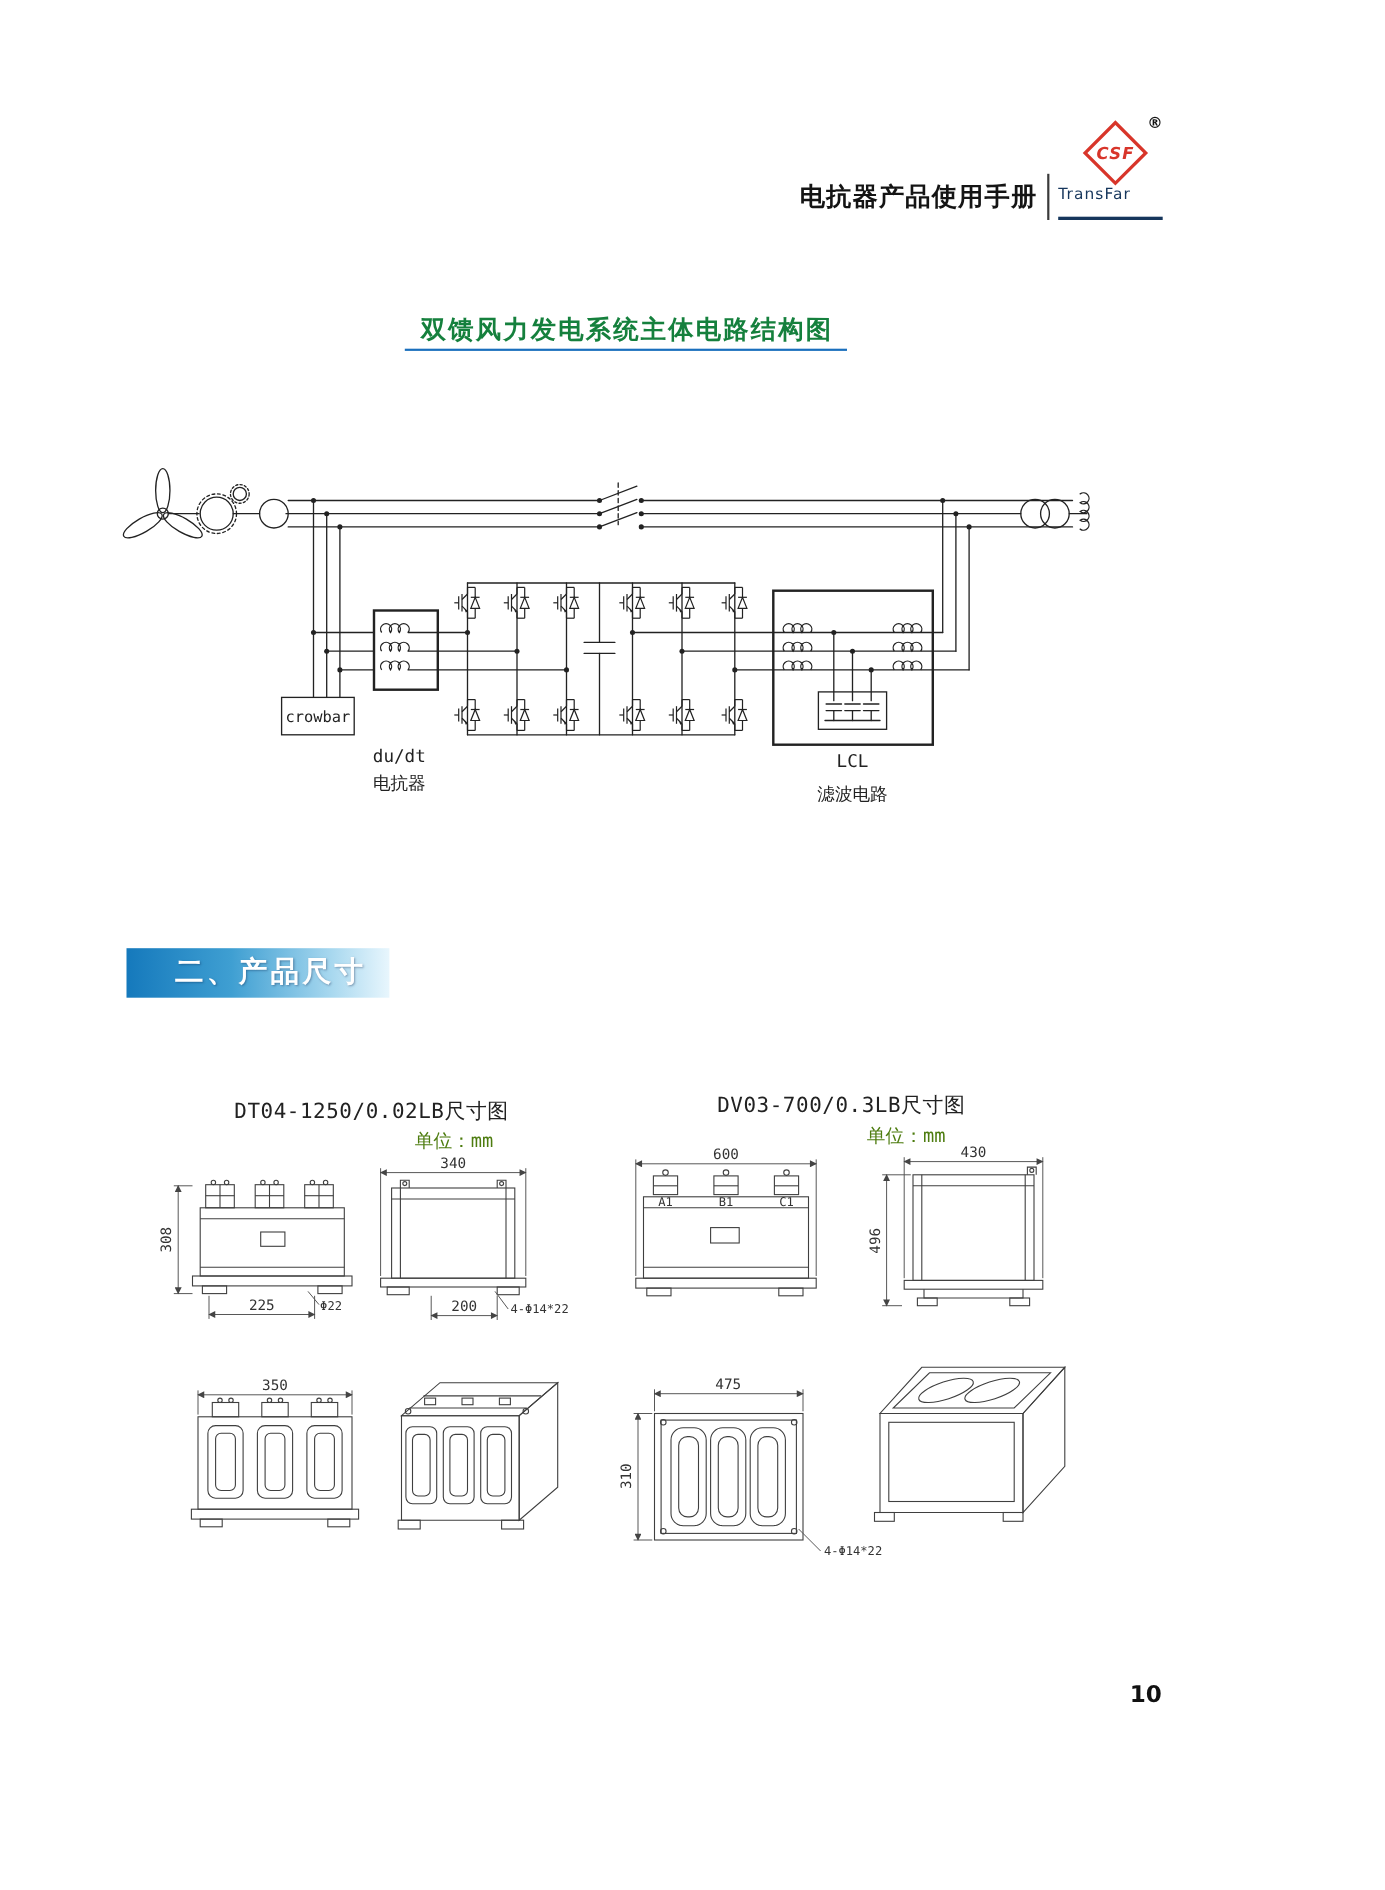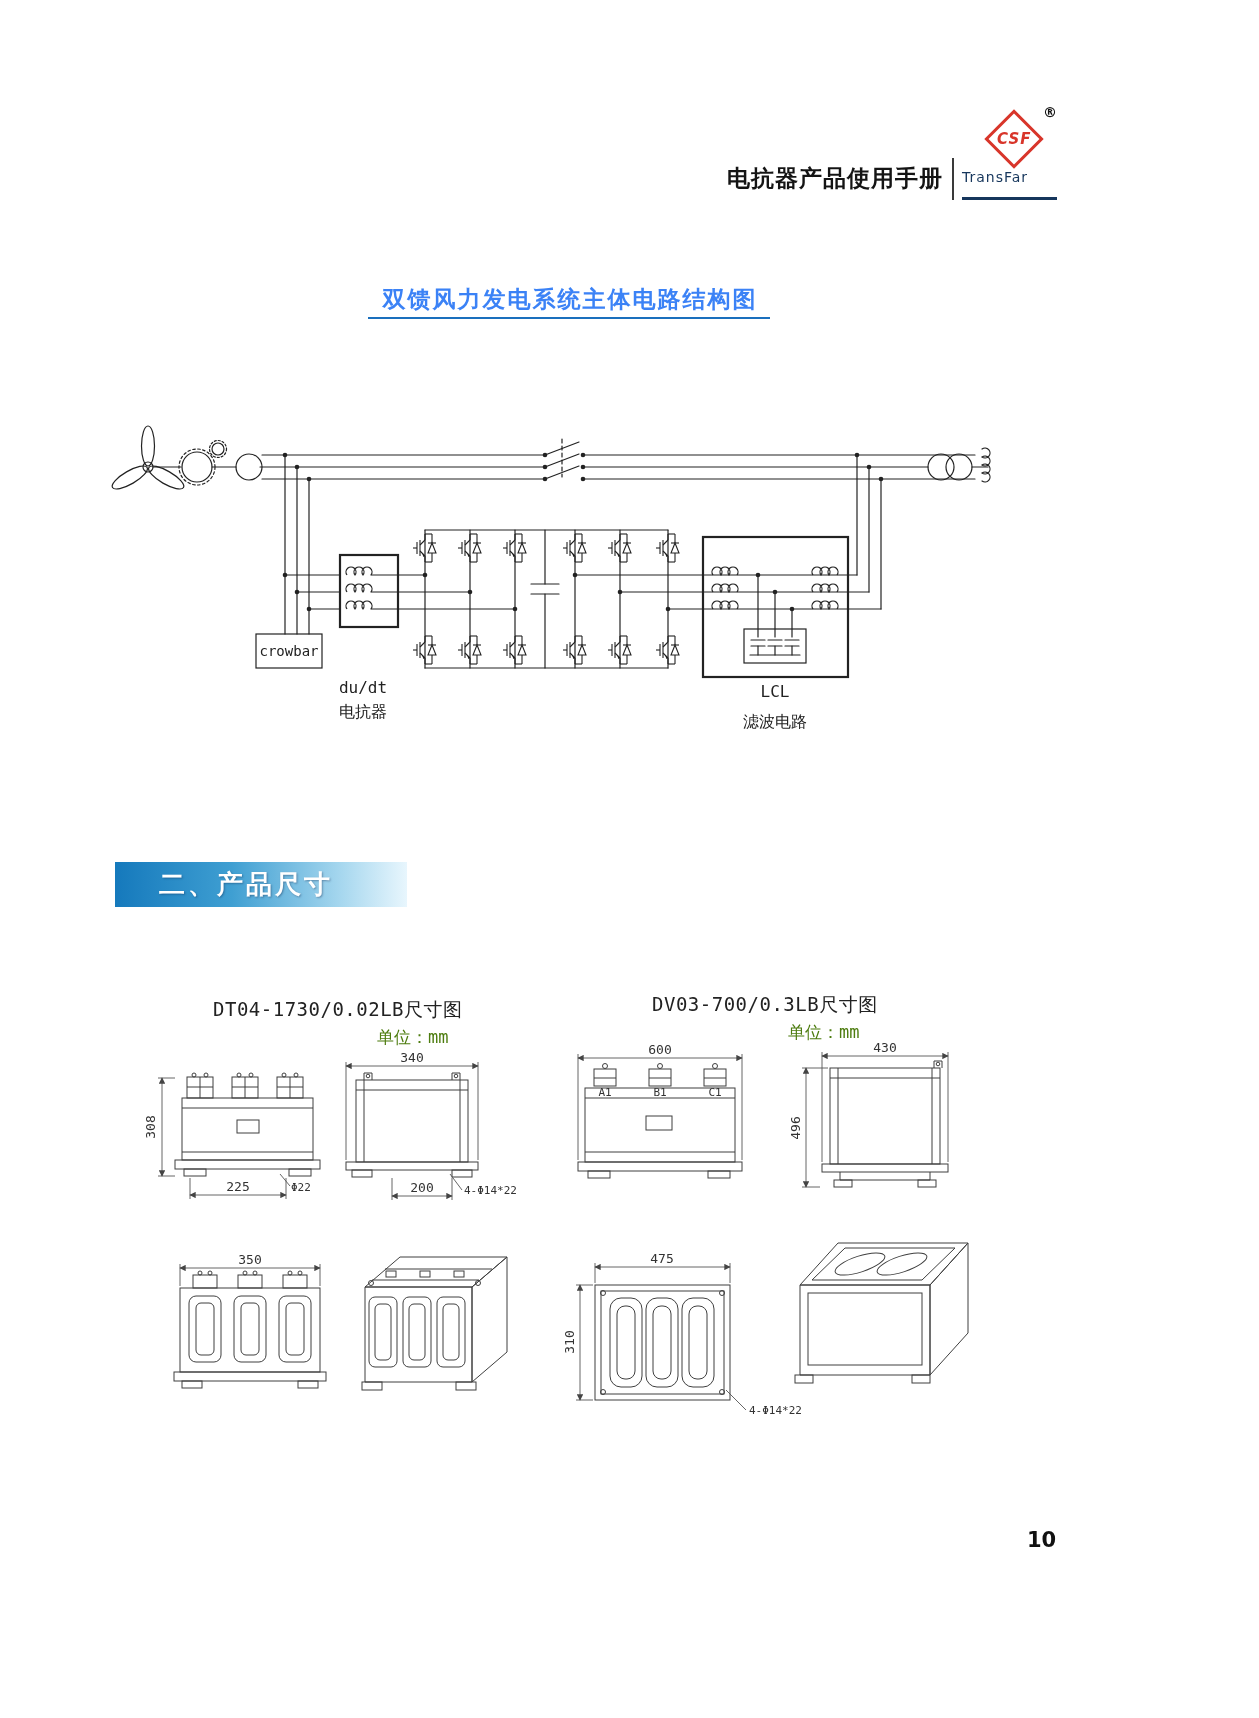--- a/index.html
+++ b/index.html
@@ -12,25 +12,25 @@
   .manual-title{left:727px;top:163px;font-size:23px;font-weight:bold;color:#141414;letter-spacing:1px}
   .hdr-divider{left:952px;top:158px;width:2px;height:42px;background:#3a3a3a}
   .logo-wrap{left:985px;top:110px;width:58px;height:58px}
   .logo-diamond{width:42px;height:42px;border:3px solid #d8352a;transform:rotate(45deg);margin:8px auto;background:#fff;display:flex;align-items:center;justify-content:center}
   .logo-text{transform:rotate(-45deg);color:#d8352a;font-weight:bold;font-style:italic;font-size:15px;letter-spacing:1px}
   .reg{left:1043px;top:104px;font-size:14px;color:#111;font-weight:bold}
   .brand{left:962px;top:169px;font-size:14px;font-weight:normal;color:#16365c;letter-spacing:1px}
   .brand-underline{left:962px;top:197px;width:95px;height:3px;background:#16365c}
 
   
-  .circuit-title{left:360px;top:284px;width:420px;text-align:center;font-size:23px;font-weight:bold;color:#3b82f6;letter-spacing:2px}
+  .circuit-title{left:360px;top:284px;width:420px;text-align:center;font-size:23px;font-weight:bold;color:#15803d;letter-spacing:2px}
   .title-underline{left:368px;top:317px;width:402px;height:2px;background:#1a6fbd}
 
   
-  .banner{left:115px;top:862px;width:292px;height:45px;background:linear-gradient(90deg,#1579bc 0%,#3f9fd2 40%,#a8d8ef 78%,#e8f6fd 100%)}
+  .banner{left:115px;top:862px;width:239px;height:45px;background:linear-gradient(90deg,#1579bc 0%,#3f9fd2 40%,#a8d8ef 78%,#e8f6fd 100%)}
   .banner-text{line-height:45px;padding-left:44px;color:#ffffff;font-size:26px;font-weight:bold;letter-spacing:3px;text-shadow:1px 1px 2px rgba(0,20,60,.35)}
 
   
   .dwg-title{font-family:"DejaVu Sans Mono",monospace;font-size:19px;color:#222;letter-spacing:0.5px}
   .dwg-unit{font-family:"DejaVu Sans Mono",monospace;font-size:17px;color:#4d7c0f}
   .dt04-title{left:213px;top:997px}
   .dt04-unit{left:377px;top:1026px}
   .dv03-title{left:652px;top:992px}
   .dv03-unit{left:788px;top:1021px}
 
@@ -255,21 +255,21 @@
     <text x="243" y="278" text-anchor="middle" font-size="16">du/dt</text>
     <text x="243" y="302" text-anchor="middle" font-size="16" class="cjk">电抗器</text>
     <text x="655" y="282" text-anchor="middle" font-size="16">LCL</text>
     <text x="655" y="312" text-anchor="middle" font-size="16" class="cjk">滤波电路</text>
   </svg>
 
   <div class="abs banner">
     <div class="banner-text">二、产品尺寸</div>
   </div>
 
-  <div class="abs dwg-title dt04-title">DT04-1730/0.02LB尺寸图</div>
+  <div class="abs dwg-title dt04-title">DT04-1250/0.02LB尺寸图</div>
   <div class="abs dwg-unit dt04-unit">单位：mm</div>
   <div class="abs dwg-title dv03-title">DV03-700/0.3LB尺寸图</div>
   <div class="abs dwg-unit dv03-unit">单位：mm</div>
 
   <svg class="abs" style="left:140px;top:1040px" width="960" height="400" viewBox="0 0 960 400">
     <defs>
       <marker id="arw" viewBox="0 0 10 10" refX="9" refY="5" markerWidth="9" markerHeight="7" orient="auto-start-reverse">
         <path d="M0,0 L10,5 L0,10 z" fill="#444"></path>
       </marker>
     </defs>

